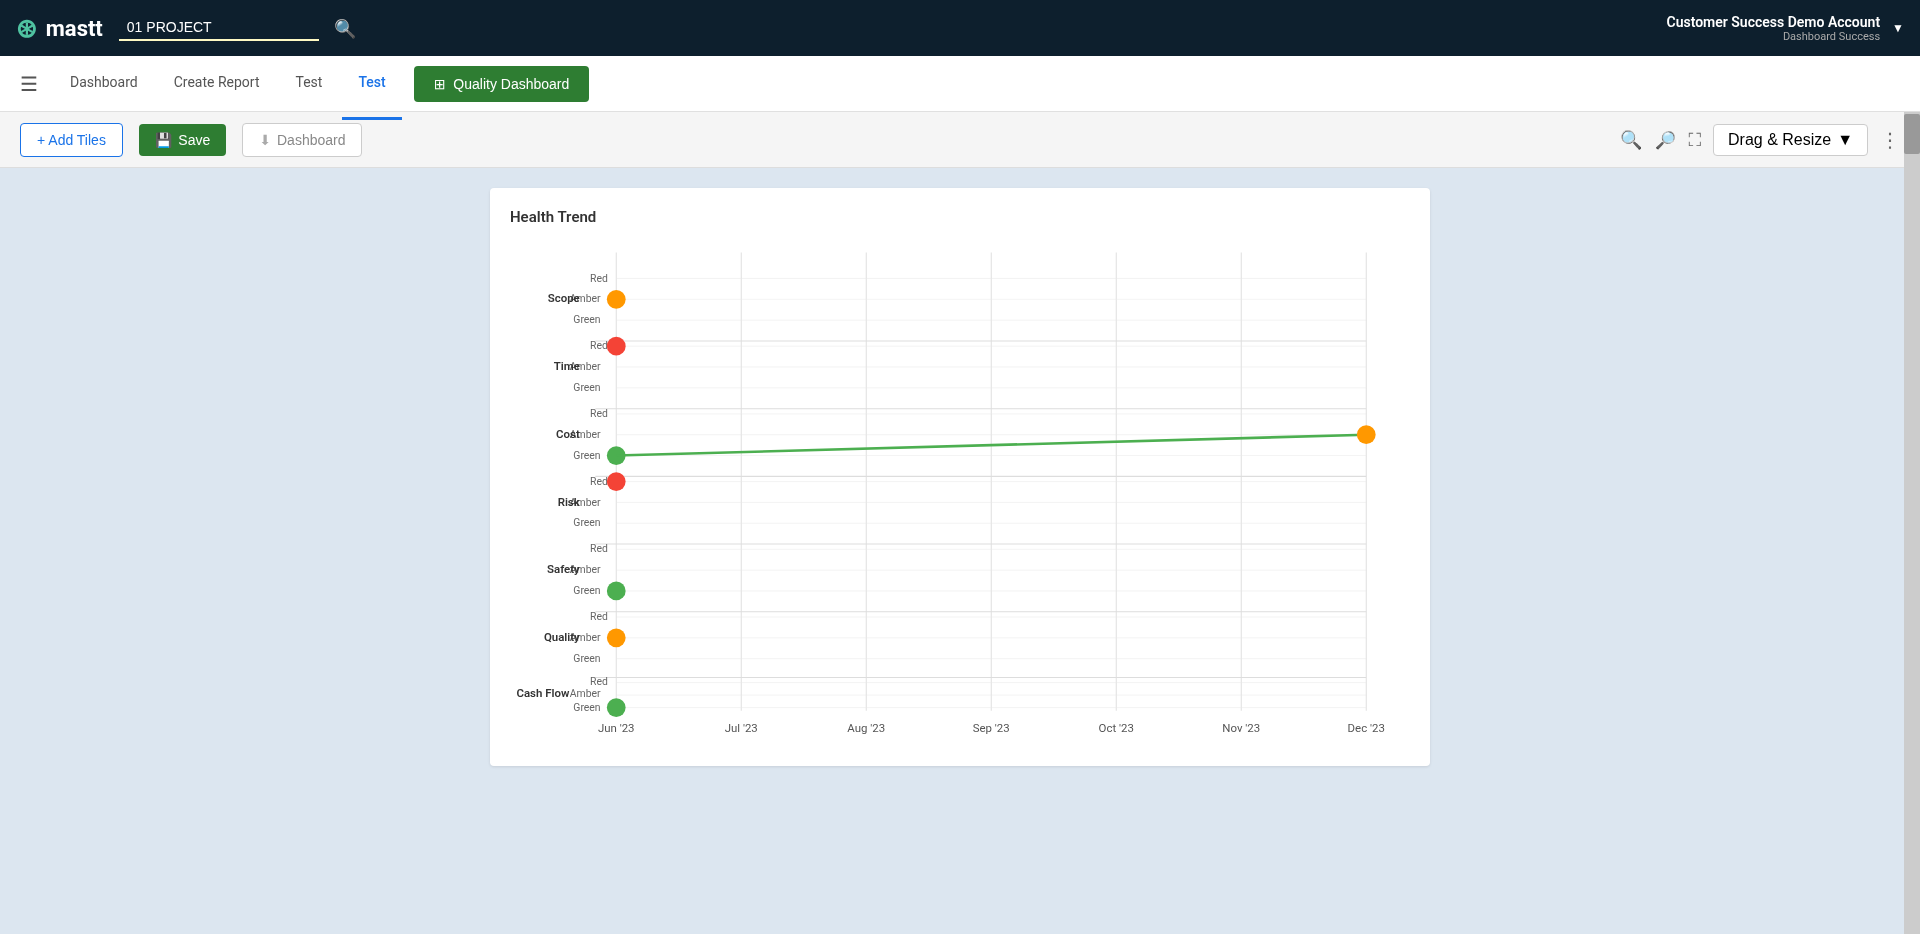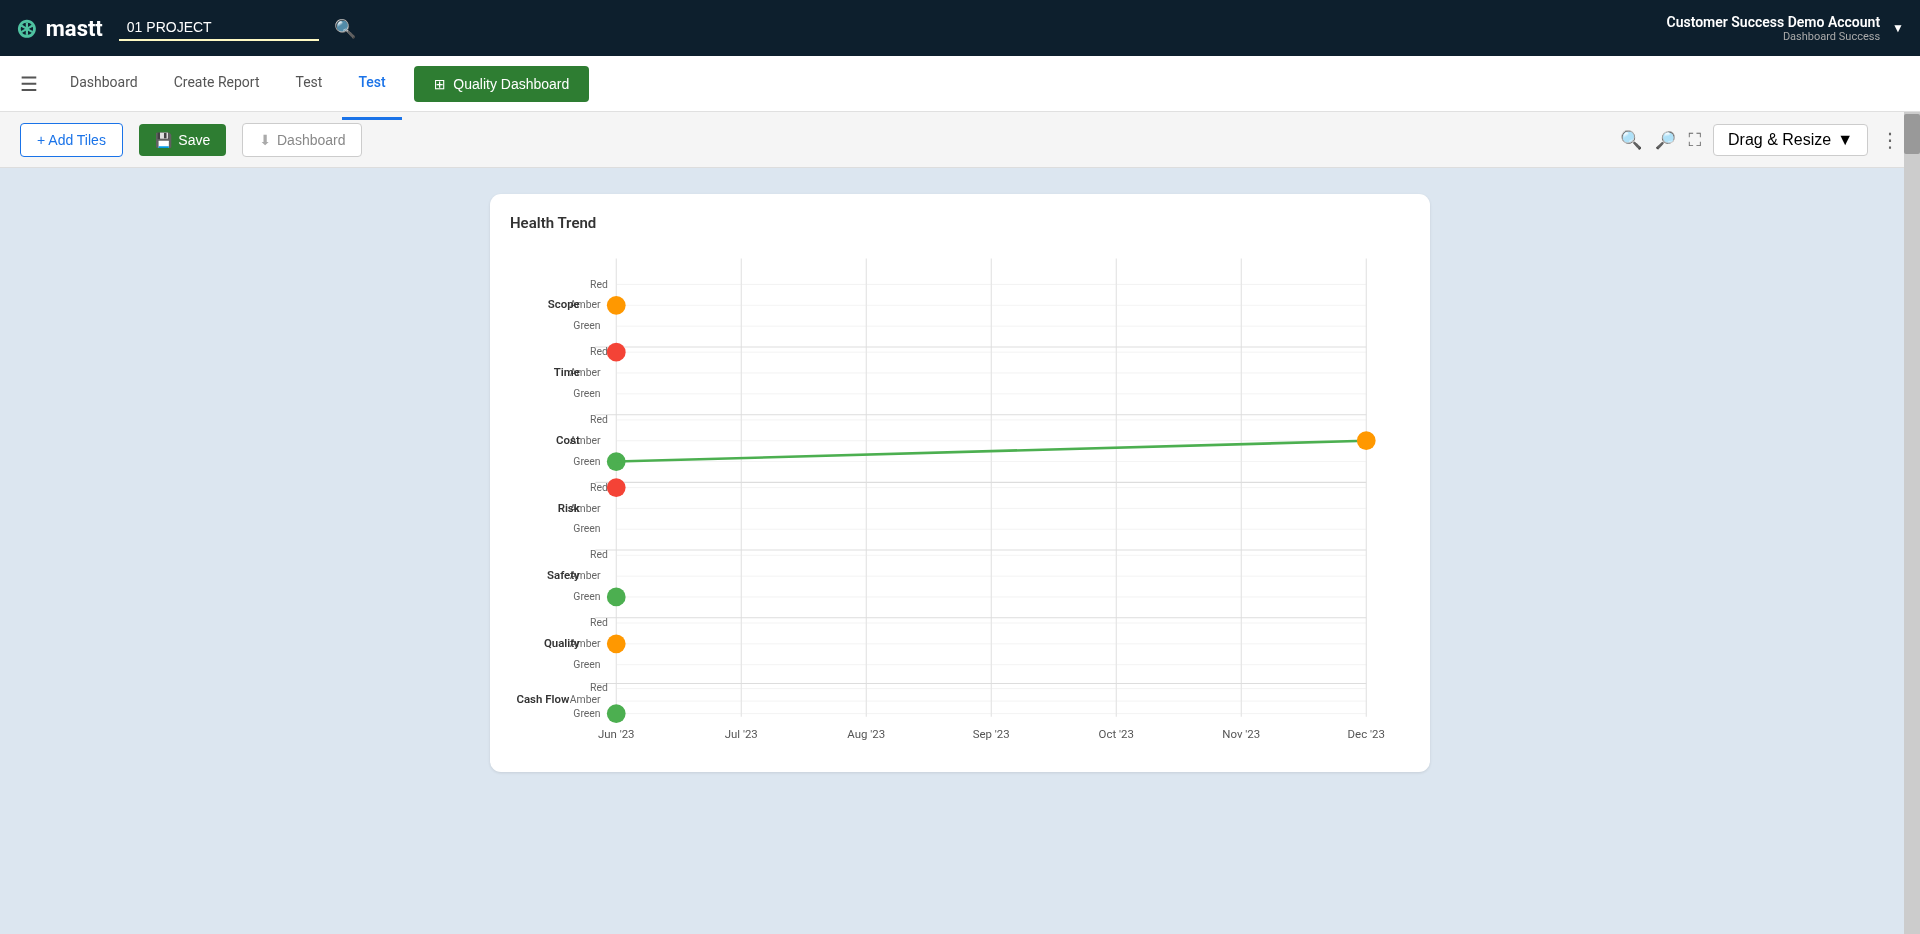--- a/index.html
+++ b/index.html
@@ -146,24 +146,24 @@
     .main-content {
       padding: 20px;
       background: #dce6f0;
       min-height: calc(934px - 168px);
       position: relative;
     }
 
     
     .chart-container {
       background: #fff;
-      border-radius: 11px;
+      border-radius: 4px;
       padding: 20px;
       width: 940px;
-      margin: 6px auto;
+      margin: 0 auto;
       position: relative;
       box-shadow: 0 1px 3px rgba(0,0,0,0.1);
     }
     .chart-title {
       font-size: 15px;
       font-weight: 600;
       color: #333;
       margin-bottom: 16px;
     }
     .chart-area {

